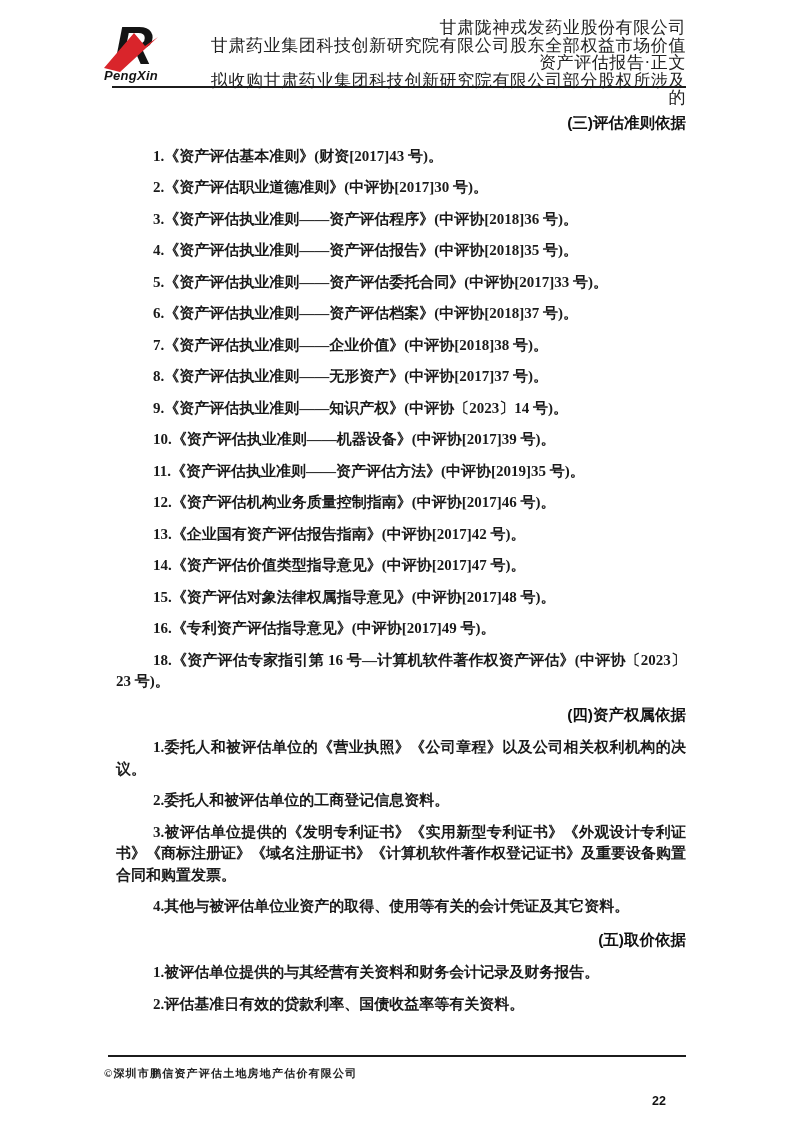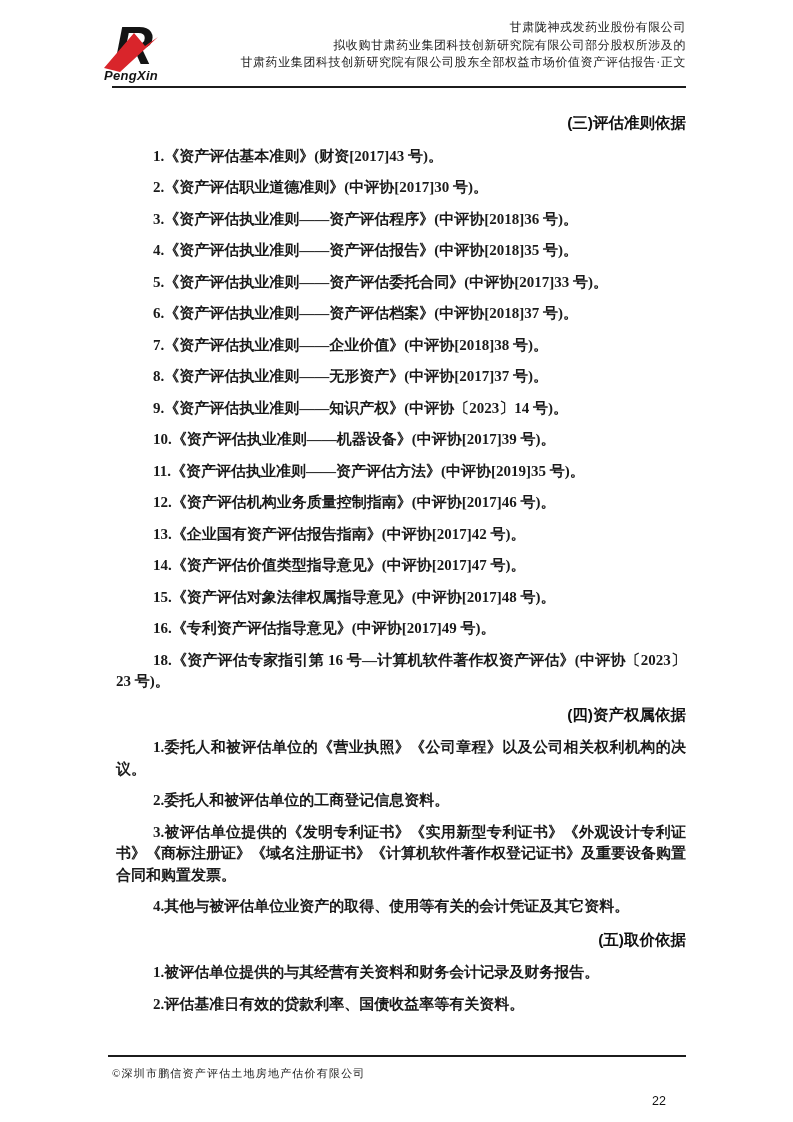--- a/index.html
+++ b/index.html
@@ -5,40 +5,40 @@
   html,body{margin:0;padding:0;background:#ffffff;}
   .page{
     position:relative;width:793px;height:1122px;margin:0 auto;background:#ffffff;
     font-family:"Liberation Serif","DejaVu Serif",serif;color:#1a1a1a;overflow:hidden;
     box-sizing:border-box;
   }
   
   .logo{position:absolute;left:101px;top:18px;width:72px;height:66px;}
   .header-lines{
     position:absolute;top:19px;right:107px;left:200px;
-    text-align:right;font-size:12px;line-height:17.5px;color:#222;
+    text-align:right;font-size:17px;line-height:17.5px;color:#222;
     letter-spacing:0.6px;
   }
   .header-rule{position:absolute;top:86px;left:112px;right:107px;border-top:2px solid #1c1c1c;}
   
   .doc-body{
     position:absolute;top:101px;left:110px;right:107px;
     font-size:15px;line-height:21.5px;text-align:justify;
   }
   .section-heading{
     font-family:"Liberation Sans","DejaVu Sans",sans-serif;
     font-size:15.5px;font-weight:bold;color:#111;
     margin:11px 0 12px 0;text-indent:37px;text-align:right;
   }
   .para{margin:0 0 10px 6px;text-indent:37px;font-weight:bold;}
   
   .footer-rule{position:absolute;top:1055px;left:108px;right:107px;border-top:2px solid #1c1c1c;}
   .footer-row{
-    position:absolute;top:1066px;left:112px;right:107px;
-    display:flex;justify-content:space-between;align-items:flex-start;
+    position:absolute;top:1066px;left:104px;right:107px;
+    display:flex;justify-content:space-between;align-items:flex-start;font-weight:bold;
   }
   .copyright{font-size:11px;letter-spacing:1.2px;color:#222;}
   .page-num{
     font-family:"Liberation Sans","DejaVu Sans",sans-serif;
     font-size:12.5px;color:#111;margin-right:20px;margin-top:28px;
   }
 </style>
 </head>
 <body>
 
@@ -47,22 +47,22 @@
   <div class="logo">
     <svg width="72" height="66" viewBox="0 0 72 66">
       <text x="13" y="46" font-family="Liberation Sans, sans-serif" font-style="italic" font-weight="bold" font-size="54" fill="#141414">R</text>
       <path d="M3 50 L33 15 L44 28 L57 19 L19 54 Z" fill="#d9252b"></path>
       <text x="3" y="62" font-family="Liberation Sans, sans-serif" font-style="italic" font-weight="bold" font-size="13" letter-spacing="0.3" fill="#141414">PengXin</text>
     </svg>
   </div>
 
   <div class="header-lines">
     <div>甘肃陇神戎发药业股份有限公司</div>
+    <div>甘肃药业集团科技创新研究院有限公司股东全部权益市场价值资产评估报告·正文</div>
     <div>拟收购甘肃药业集团科技创新研究院有限公司部分股权所涉及的</div>
-    <div>甘肃药业集团科技创新研究院有限公司股东全部权益市场价值资产评估报告·正文</div>
   </div>
 
   <div class="header-rule"></div>
 
   <div class="doc-body">
 
     <div class="section-heading">(三)评估准则依据</div>
     <p class="para">1.《资产评估基本准则》(财资[2017]43 号)。</p>
     <p class="para">2.《资产评估职业道德准则》(中评协[2017]30 号)。</p>
     <p class="para">3.《资产评估执业准则——资产评估程序》(中评协[2018]36 号)。</p>

